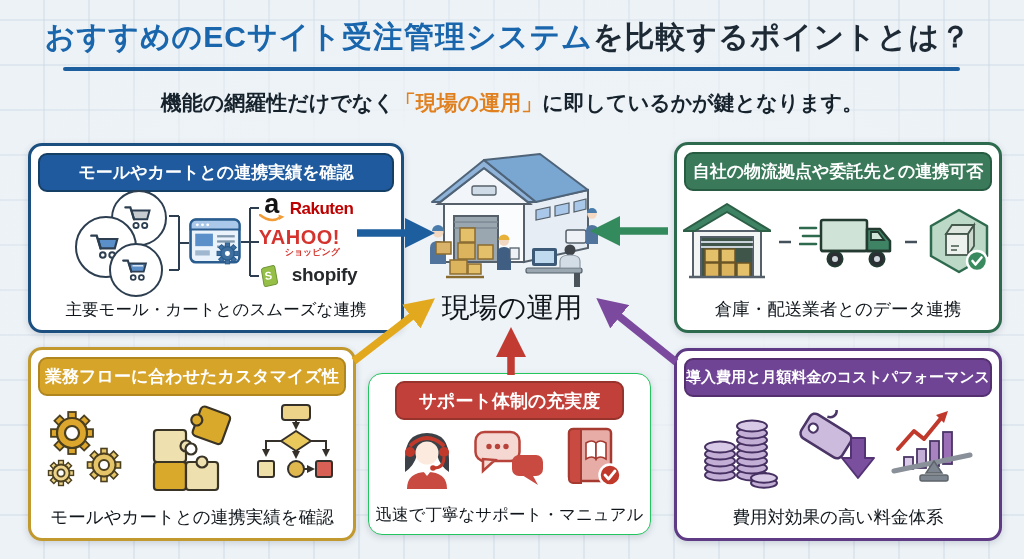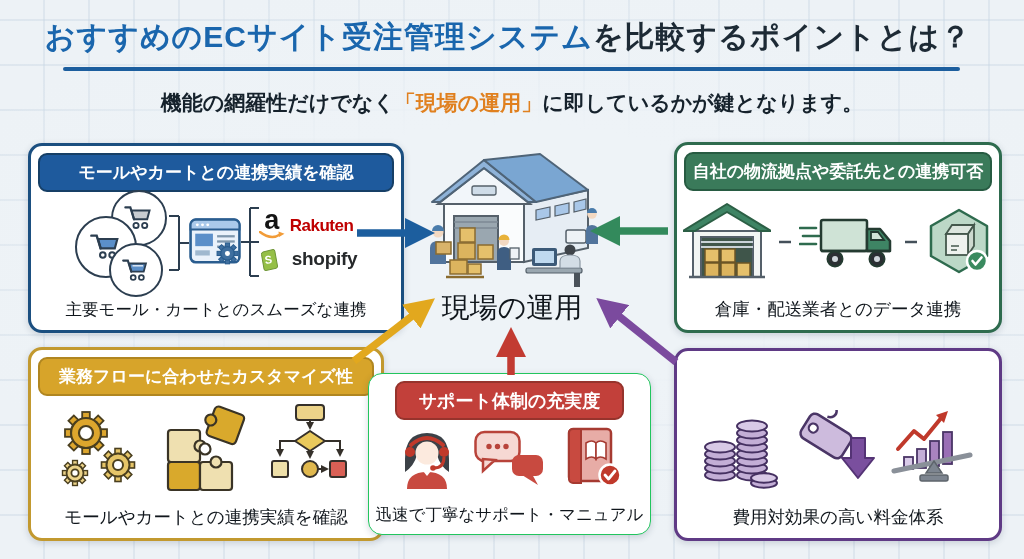--- a/index.html
+++ b/index.html
@@ -36,21 +36,21 @@
   .icons{position:absolute;left:0;right:0;top:46px;bottom:38px;display:flex;
          align-items:center;justify-content:center;}
   .caption{position:absolute;left:3px;right:3px;bottom:9px;text-align:center;
            font-weight:normal;color:#10161c;white-space:nowrap;}
   .p-mall{left:28px;top:143px;width:322px;height:184px;border:3px solid #1b4f80;padding-left:48px;}
   .p-mall .bar{background:var(--mall-accent,#1e5a9d);border:2px solid #163f66;font-size:17px;}
   .p-mall .caption{font-size:16.5px;}
   .p-logi{left:674px;top:142px;width:322px;height:185px;border:3px solid #2e6b4e;}
   .p-logi .bar{background:var(--logistics-accent,#3a7a5a);border:2px solid #275b42;font-size:17px;}
   .p-logi .caption{font-size:17.5px;}
-  .p-cust{left:28px;top:347px;width:322px;height:188px;border:3px solid #c2992f;padding-left:28px;}
+  .p-cust{left:28px;top:347px;width:322px;height:188px;border:3px solid #c2992f;}
   .p-cust .bar{background:var(--custom-accent,#d7a42a);border:2px solid #b08620;font-size:17px;}
   .p-cust .caption{font-size:17.5px;}
   .p-supp{left:368px;top:373px;width:281px;height:160px;border:1px solid #22c55e;}
   .p-supp .bar{left:26px;right:26px;background:var(--support-accent,#c2403a);border:2px solid #96332c;font-size:18px;}
   .p-supp .icons{top:44px;bottom:36px;}
   .p-supp .caption{font-size:16.5px;bottom:8px;}
   .p-cost{left:674px;top:348px;width:322px;height:187px;border:3px solid #5f3a85;}
   .p-cost .bar{background:var(--cost-accent,#6f4494);border:2px solid #54306f;font-size:15px;}
   .p-cost .caption{font-size:17.5px;}
   
@@ -206,20 +206,26 @@
           <span class="amazon-a">
               <span>a</span>
               <svg width="26" height="9" viewBox="0 0 26 9">
                 <path d="M1,1 Q12,9.5 21,3.5" fill="none" stroke="#f29c38" stroke-width="2.6" stroke-linecap="round"></path>
                 <path d="M19.5,0.5 l6,2.2 l-5.5,3.2 z" fill="#f29c38"></path>
               </svg>
             </span>
           <span class="rakuten">Rakuten</span>
         </div>
         <div class="logo-row">
+          <span class="yahoo-wrap">
+              <span class="yahoo">YAHOO!</span>
+              <span class="yahoo-sub">ショッピング</span>
+            </span>
+        </div>
+        <div class="logo-row">
           <svg width="20" height="24" viewBox="0 0 20 24">
               <path d="M4,5 L14,2.5 Q15.5,2.2 15.8,4 L18.5,19 Q18.8,20.8 17,21.3 L7,23.5 Q5.3,23.8 5,22 L2.5,7.5 Q2.2,5.6 4,5 Z" fill="#95bf47" stroke="#6d9436" stroke-width="1"></path>
               <text x="9.5" y="16.5" font-size="11" font-weight="bold" fill="#fff" text-anchor="middle" transform="rotate(-8 10 13)">S</text>
             </svg>
           <span class="shopify-txt">shopify</span>
         </div>
       </div>
     </div>
     <div class="caption">主要モール・カートとのスムーズな連携</div>
   </div>
@@ -382,20 +388,21 @@
         <path d="M22,16 Q28,12 32,16 L32,32 Q28,28 22,32 Z" fill="#fff" stroke="#a63a31" stroke-width="1.6"></path>
         <path d="M42,16 Q36,12 32,16 L32,32 Q36,28 42,32 Z" fill="#fff" stroke="#a63a31" stroke-width="1.6"></path>
         <circle cx="46" cy="48" r="10.5" fill="#c0392b" stroke="#fff" stroke-width="2.5"></circle>
         <path d="M41,48 l3.5,4 l6.5,-8" fill="none" stroke="#fff" stroke-width="2.8" stroke-linecap="round" stroke-linejoin="round"></path>
       </svg>
     </div>
     <div class="caption">迅速で丁寧なサポート・マニュアル</div>
   </div>
 
   <div class="panel p-cost">
+    <div class="bar">導入費用と月額料金のコストパフォーマンス</div>
     <div class="icons" style="gap:12px;">
       <svg width="84" height="80" viewBox="0 0 84 80">
         <g stroke="#453061" stroke-width="2" fill="#c3aed6">
           <ellipse cx="54" cy="66" rx="15" ry="5.5"></ellipse>
             <ellipse cx="54" cy="59" rx="15" ry="5.5"></ellipse>
             <ellipse cx="54" cy="52" rx="15" ry="5.5"></ellipse>
             <ellipse cx="54" cy="45" rx="15" ry="5.5"></ellipse>
             <ellipse cx="54" cy="38" rx="15" ry="5.5"></ellipse>
             <ellipse cx="54" cy="31" rx="15" ry="5.5"></ellipse>
             <ellipse cx="54" cy="24" rx="15" ry="5.5"></ellipse>

